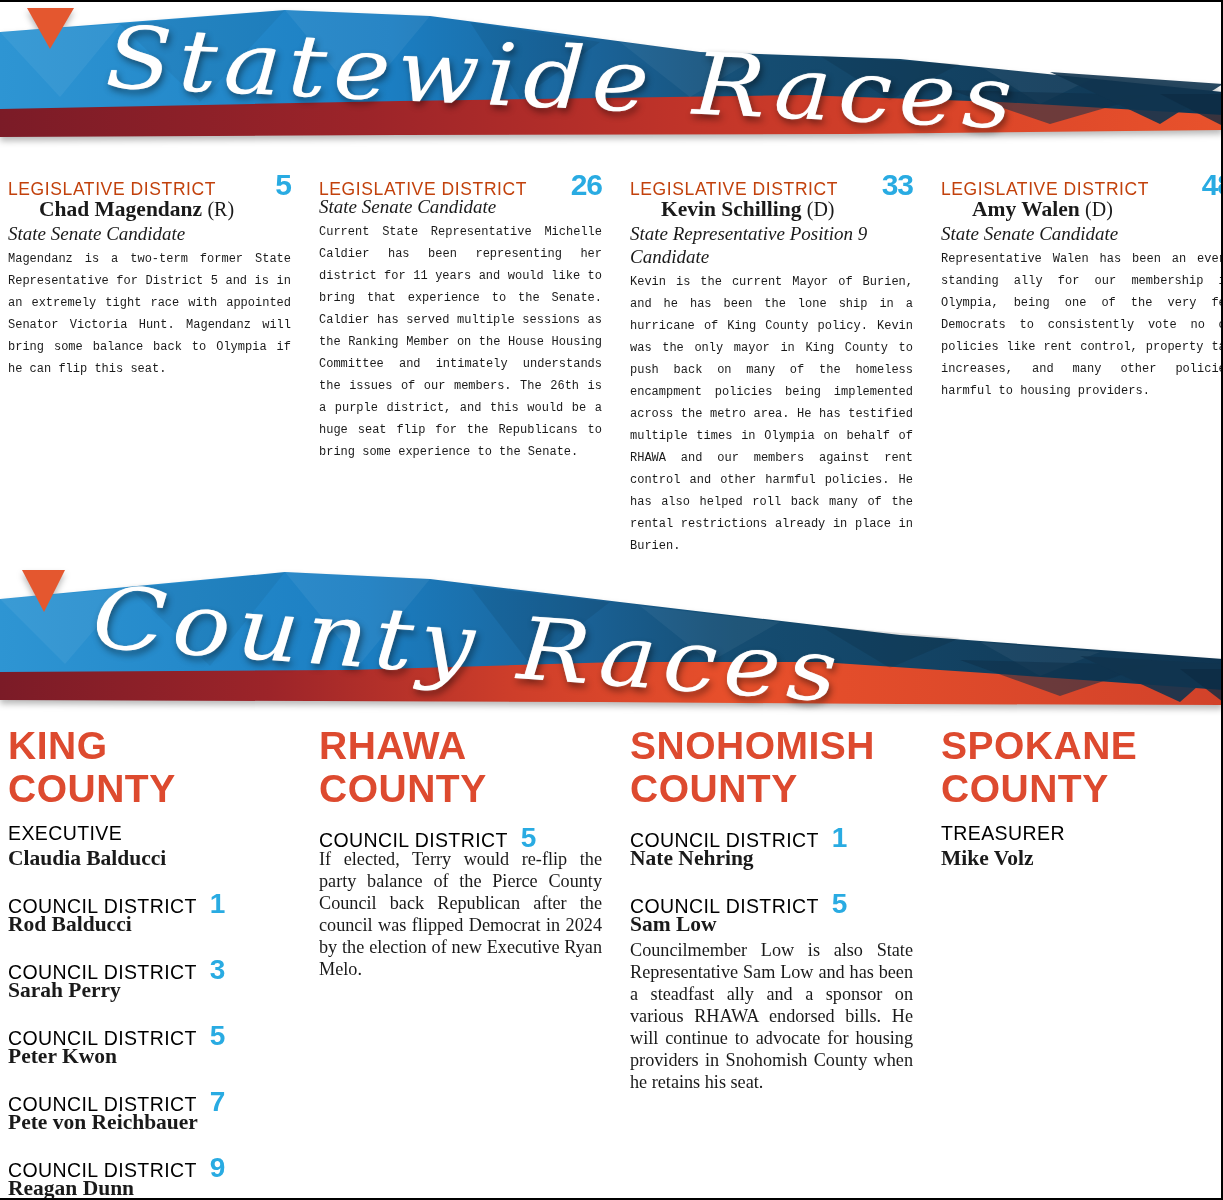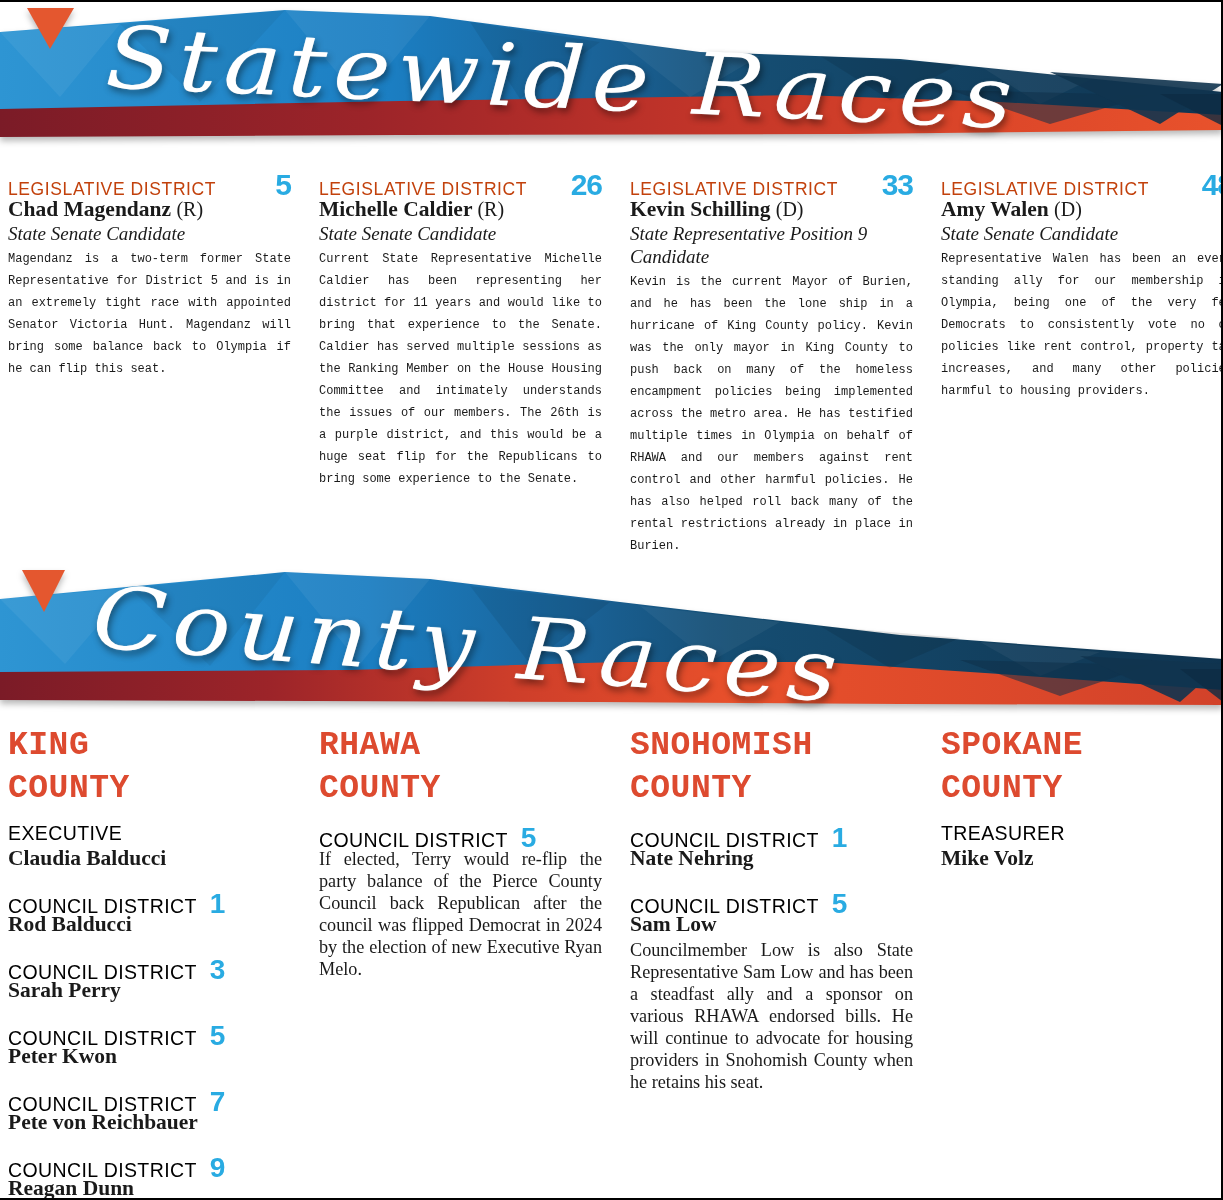--- a/index.html
+++ b/index.html
@@ -36,31 +36,31 @@
   
   .race-head{display:flex; justify-content:space-between; align-items:baseline; height:27px;}
   .race-label{
     font-family:"Liberation Sans", sans-serif; font-size:17.5px; letter-spacing:.6px;
     color:#c2410c;
   }
   .race-num{
     font-family:"Liberation Sans", sans-serif; font-size:30px; font-weight:bold;
     letter-spacing:-1px; color:#29abe2;
   }
-  .cand-name{font-size:21.5px; font-weight:bold; line-height:26px; margin-top:1px;}
+  .cand-name{font-size:21.5px; font-weight:bold; line-height:26px; margin-top:1px;margin-left:31px;}
   .cand-party{font-weight:normal; font-size:20px;}
   .cand-office{font-style:italic; font-size:19px; line-height:23px;}
   .cand-body{
     margin:3px 0 0 0; font-size:12px; line-height:22px;
     text-align:justify; hyphens:auto;font-family:Liberation Mono, monospace; -webkit-hyphens:auto;
   }
 
   
   .county-title{
-    font-family:Liberation Mono, monospace; font-weight:bold; font-size:33px;
+    font-family:Liberation Sans, sans-serif; font-weight:bold; font-size:39px;
     line-height:43px; letter-spacing:.5px; color:#dd4a2f;
   }
   .county-entries{margin-top:12px;}
   .entry{margin-bottom:17px;}
   .entry-head{display:flex; align-items:baseline; height:24px;}
   .entry-office{
     font-family:"Liberation Sans", sans-serif; font-size:19.5px; letter-spacing:.4px;
     color:#000000;
   }
   .entry-num{
@@ -129,24 +129,20 @@
       </div>
       <div class="cand-office">State Senate Candidate</div>
       <p class="cand-body">Magendanz is a two-term former State Representative for District 5 and is in an extremely tight race with appointed Senator Victoria Hunt. Magendanz will bring some balance back to Olympia if he can flip this seat.</p>
     </div>
 
     <div class="col">
       <div class="race-head">
         <span class="race-label">LEGISLATIVE DISTRICT</span>
         <span class="race-num">26</span>
       </div>
-      <div class="cand-name">
-        <span>Michelle Caldier</span>
-        <span class="cand-party">(R)</span>
-      </div>
       <div class="cand-office">State Senate Candidate</div>
       <p class="cand-body">Current State Representative Michelle Caldier has been representing her district for 11 years and would like to bring that experience to the Senate. Caldier has served multiple sessions as the Ranking Member on the House Housing Committee and intimately understands the issues of our members. The 26th is a purple district, and this would be a huge seat flip for the Republicans to bring some experience to the Senate.</p>
     </div>
 
     <div class="col">
       <div class="race-head">
         <span class="race-label">LEGISLATIVE DISTRICT</span>
         <span class="race-num">33</span>
       </div>
       <div class="cand-name">

